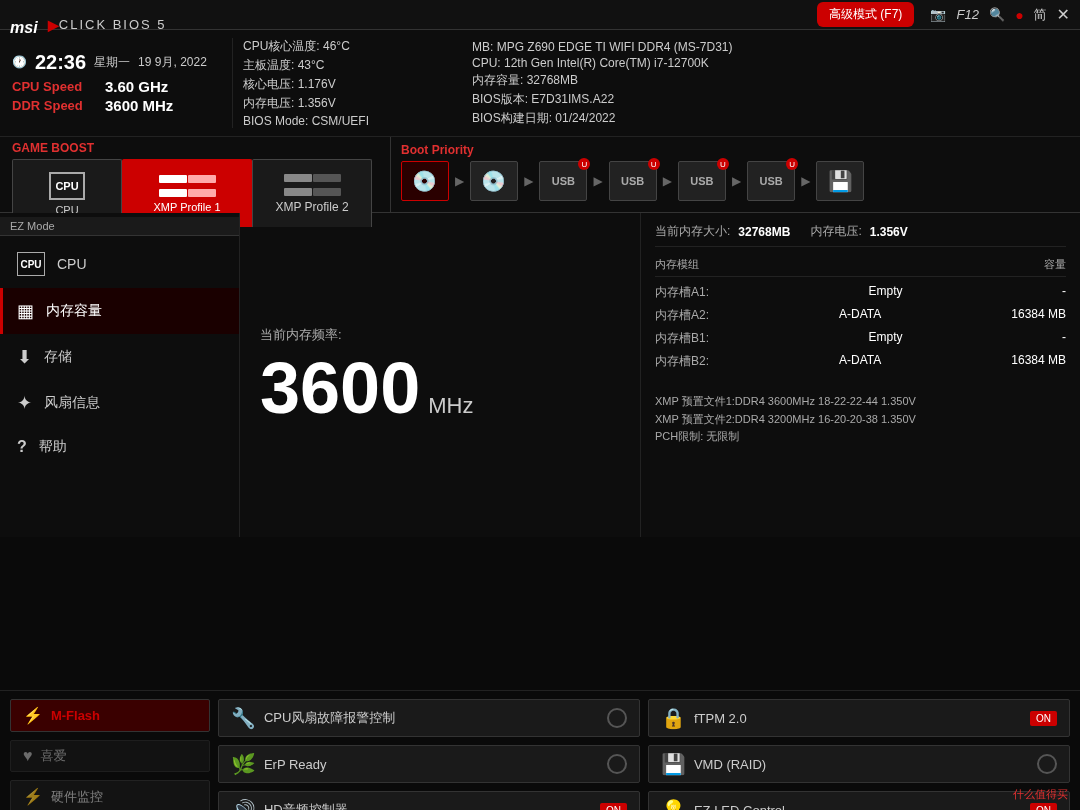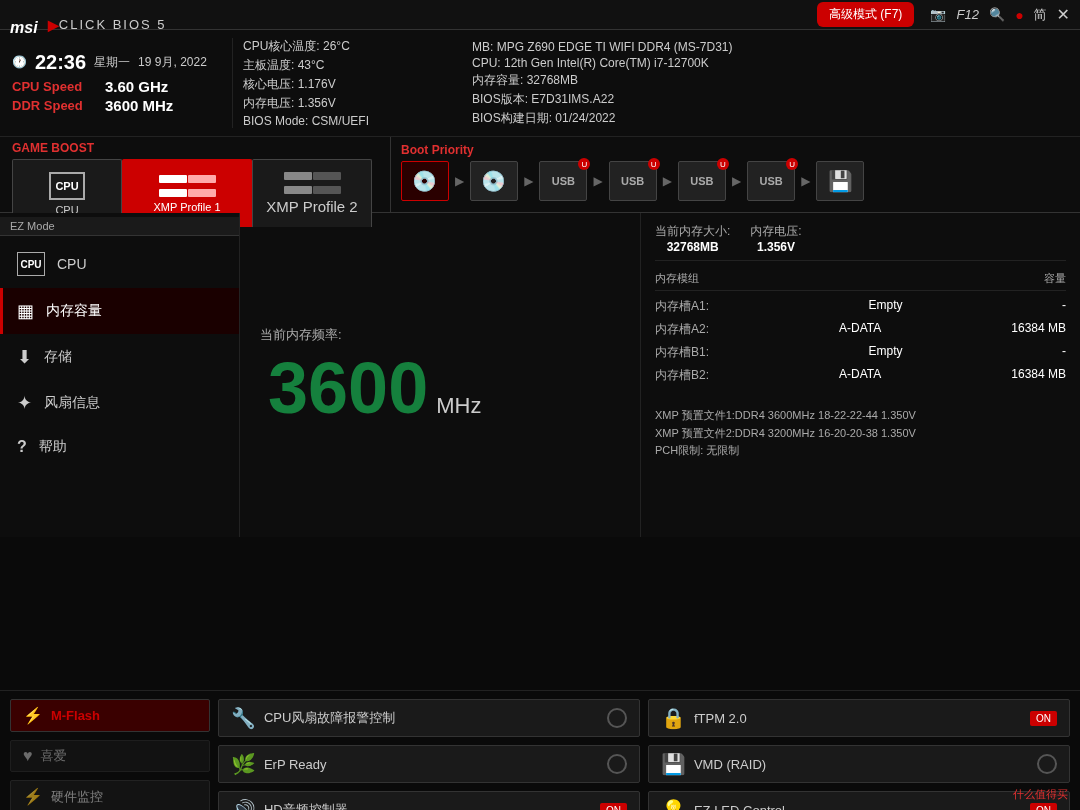--- a/index.html
+++ b/index.html
@@ -240,23 +240,22 @@
       justify-content: center;
     }
     .current-freq-label {
       color: #aaa;
       font-size: 13px;
       margin-bottom: 8px;
     }
     .freq-value {
       font-size: 72px;
       font-weight: bold;
-      color: #15803d;
+      color: #ffffff;
       line-height: 1;
-      margin-left: 8px;
     }
     .freq-unit {
       font-size: 22px;
       color: #ccc;
       margin-left: 8px;
     }
 
     
     .right-panel {
       width: 440px;
@@ -269,21 +268,21 @@
       display: flex;
       align-items: center;
       gap: 20px;
       padding-bottom: 6px;
       border-bottom: 1px solid #222;
       margin-bottom: 6px;
     }
     .mem-stat {
       display: flex;
       align-items: center;
-      flex-direction: column;
+      gap: 8px;
     }
     .mem-stat-label { color: #aaa; }
     .mem-stat-value { color: #fff; font-weight: bold; }
     .mem-modules-header {
       display: flex;
       justify-content: space-between;
       color: #aaa;
       font-size: 11px;
       padding: 4px 0;
       border-bottom: 1px solid #222;
@@ -399,21 +398,21 @@
     <div class="speed-row">
       <span class="speed-label">CPU Speed</span>
       <span class="speed-value">3.60 GHz</span>
     </div>
     <div class="speed-row">
       <span class="speed-label">DDR Speed</span>
       <span class="speed-value">3600 MHz</span>
     </div>
   </div>
   <div class="info-center">
-    <div>CPU核心温度: 26°C</div>
+    <div>CPU核心温度: 46°C</div>
     <div>主板温度: 43°C</div>
     <div>核心电压: 1.176V</div>
     <div>内存电压: 1.356V</div>
     <div>BIOS Mode: CSM/UEFI</div>
   </div>
   <div class="info-right">
     <div>MB: MPG Z690 EDGE TI WIFI DDR4 (MS-7D31)</div>
     <div>CPU: 12th Gen Intel(R) Core(TM) i7-12700K</div>
     <div>内存容量: 32768MB</div>
     <div>BIOS版本: E7D31IMS.A22</div>
@@ -446,21 +445,21 @@
 
       <div class="boost-tab" style="background:#1a1a1a; color:#ccc; border:1px solid #444; border-bottom:none; width:120px;">
         <div style="display:flex; gap:1px;">
           <div style="width:28px; height:8px; background:#888; border-radius:1px;"></div>
           <div style="width:28px; height:8px; background:#555; border-radius:1px;"></div>
         </div>
         <div style="display:flex; gap:1px; margin-top:2px;">
           <div style="width:28px; height:8px; background:#888; border-radius:1px;"></div>
           <div style="width:28px; height:8px; background:#555; border-radius:1px;"></div>
         </div>
-        <span style="font-size:15px;">XMP Profile 2</span>
+        <span style="font-size:12px;">XMP Profile 2</span>
       </div>
     </div>
   </div>
 
   <div style="flex:1; padding:6px 10px; border-left:1px solid #333;">
     <div class="boot-label">Boot Priority</div>
     <div class="boot-devices">
 
       <div class="boot-device active" style="width:48px; height:40px; background:#2a0000; border-color:#c00;">
         <span style="font-size:20px;">💿</span>

